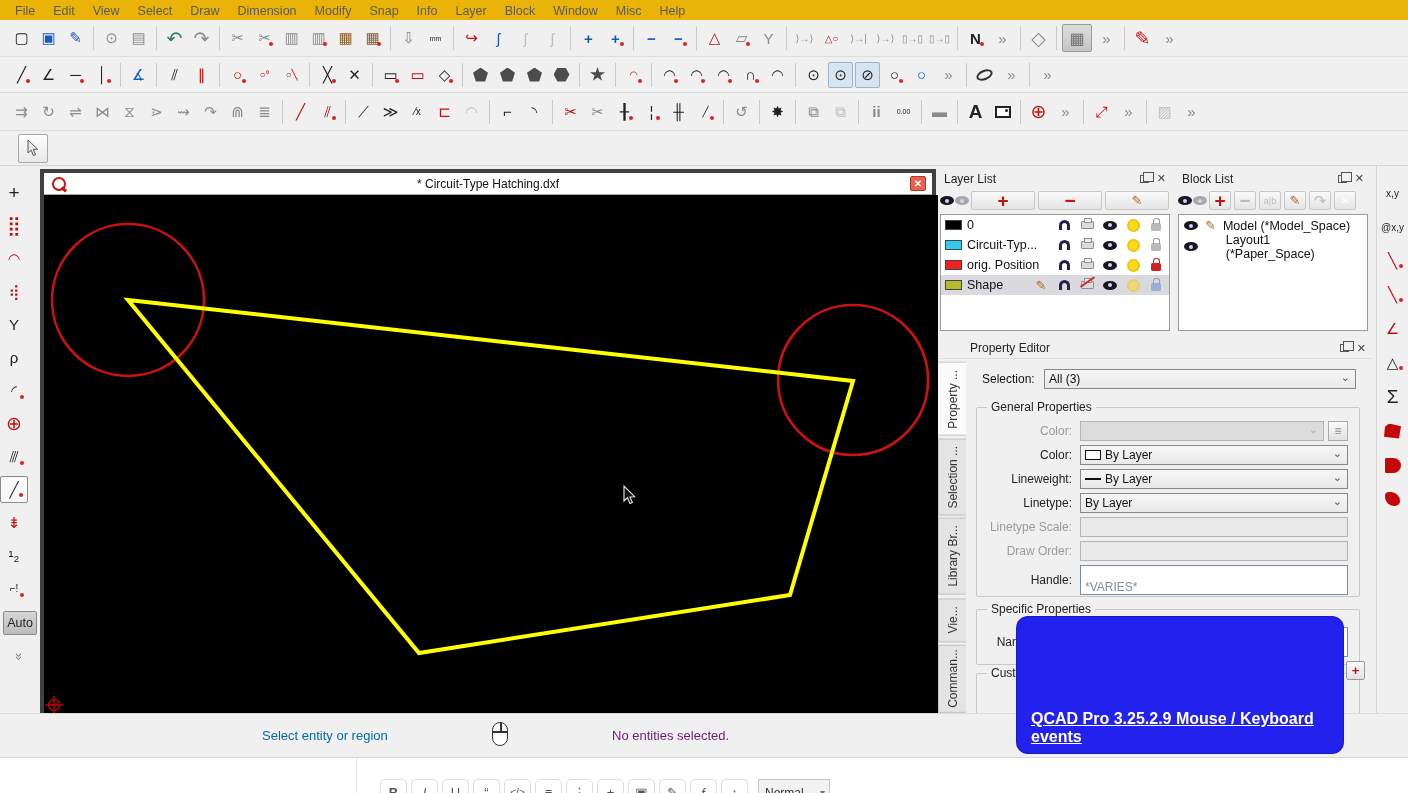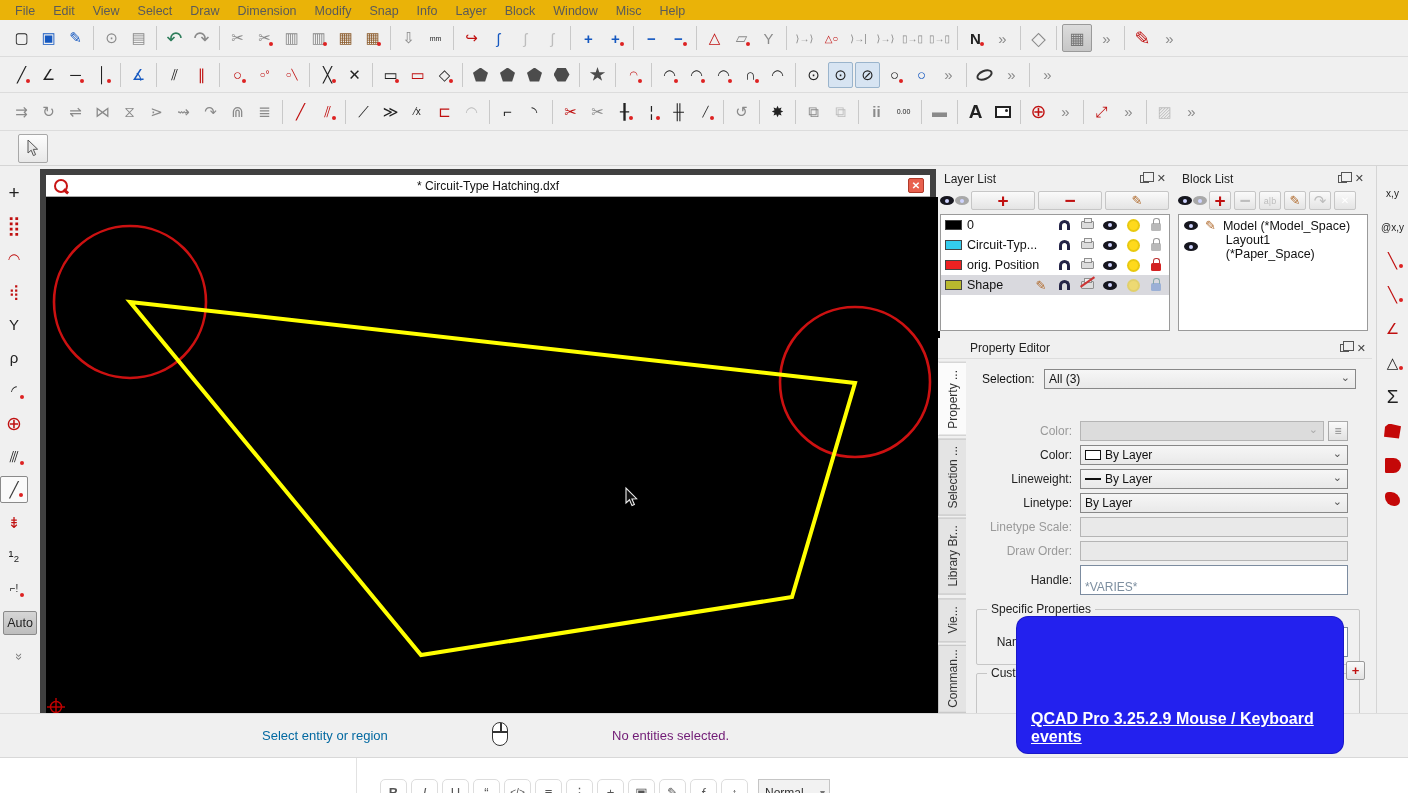--- a/index.html
+++ b/index.html
@@ -55,21 +55,21 @@
 .shape-blobC{width:15px;height:14px;background:#c40808;border-radius:4px 9px 5px 9px}
 
 #optrow{left:0;top:131px;width:1408px;height:35px;background:#f0f0f0;border-bottom:1px solid #d5d5d5}
 #pointerbtn{position:absolute;left:18px;top:3px;width:30px;height:29px;border:1px solid #a8a8a8;border-radius:2px;background:linear-gradient(#fdfdfd,#e8e8e8);display:flex;align-items:center;justify-content:center}
 
 #snapbar{left:0;top:166px;width:40px;height:547px;background:#f0f0f0;display:flex;flex-direction:column;align-items:center;padding-top:10px}
 #snapbar .ti{width:28px;height:27px;margin:3px 0}
 #autobtn{width:34px;height:24px;margin-top:6px;border:1px solid #8a8a8a;background:linear-gradient(#d6d6d6,#bdbdbd);border-radius:2px;font-size:12.5px;display:flex;align-items:center;justify-content:center;color:#222}
 #snapmore{margin-top:14px;color:#777;transform:rotate(90deg);font-size:13px}
 
-#docwin{left:40px;top:169px;width:896px;height:544px;border:6px solid #404040;background:#000}
+#docwin{left:40px;top:169px;width:896px;height:544px;border:4px solid #404040;background:#000}
 #doctitle{height:22px;background:#fff;border-bottom:1px solid #a8a8a8;display:flex;align-items:center;padding:0 4px}
 #qlogo{width:14px;height:14px;border-radius:50%;border:2.5px solid #c81414;position:relative;margin-left:4px}
 #qlogo::after{content:"";position:absolute;right:-3px;bottom:-2px;width:6px;height:2.5px;background:#c81414;transform:rotate(40deg)}
 #doctitle .t{flex:1;text-align:center;font-size:12px;color:#111}
 #docclose{width:16px;height:15px;background:#e8604e;border:1px solid #b03a2a;border-radius:2px;color:#fff;font-size:10px;font-weight:bold;display:flex;align-items:center;justify-content:center;margin-right:2px}
 
 .panel{background:#f0f0f0}
 .phead{height:21px;display:flex;align-items:center;padding:0 6px;font-size:12px;color:#222}
 .phead .t{flex:1}
 .phead .pbtn{margin-left:8px;color:#444;font-size:11px}
@@ -496,20 +496,23 @@
     <div class="vtab" style="height:60px">Vie...</div>
     <div class="vtab" style="height:92px;margin-bottom:0">Comman...</div>
   </div>
   <div id="pebody">
     <div class="pe-row" style="left:14px;top:10px;right:14px">
       <span style="width:62px;color:#111">Selection:</span>
       <div class="combo">
           <span>All (3)</span>
         </div>
     </div>
+    <div class="groupbox" style="left:8px;right:10px;top:48px;height:190px">
+      <span class="grouplegend">General Properties</span>
+    </div>
     <div class="pe-row" style="left:16px;top:62px;right:22px">
       <span class="pe-label dis">Color:</span>
       <div class="combo dis"></div>
       <div class="hambtn">≡</div>
     </div>
     <div class="pe-row" style="left:16px;top:86px;right:22px">
       <span class="pe-label">Color:</span>
       <div class="combo">
           <span class="colorsw"></span>
           <span>By Layer</span>

